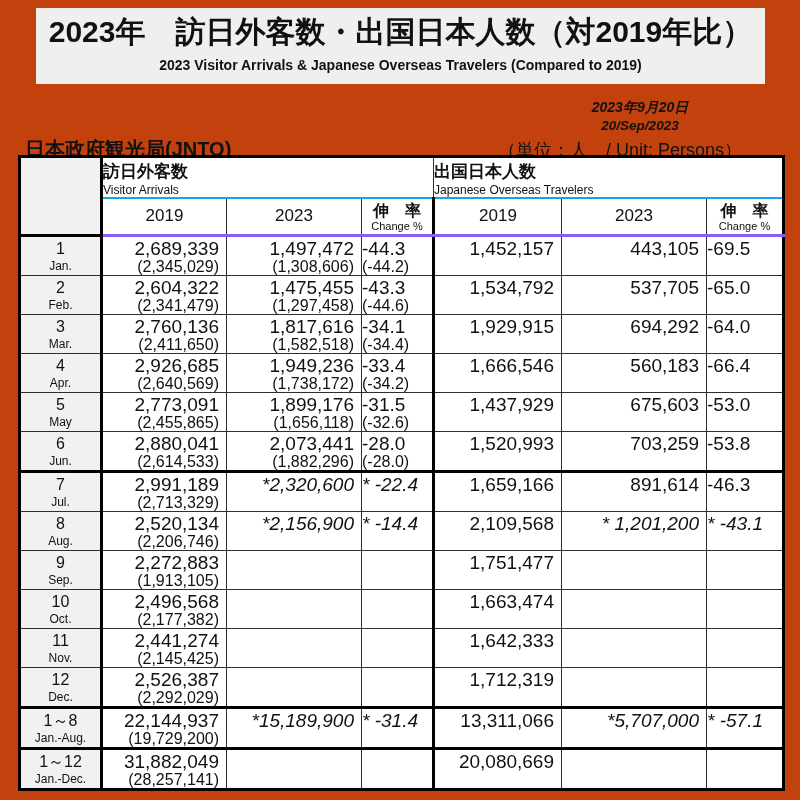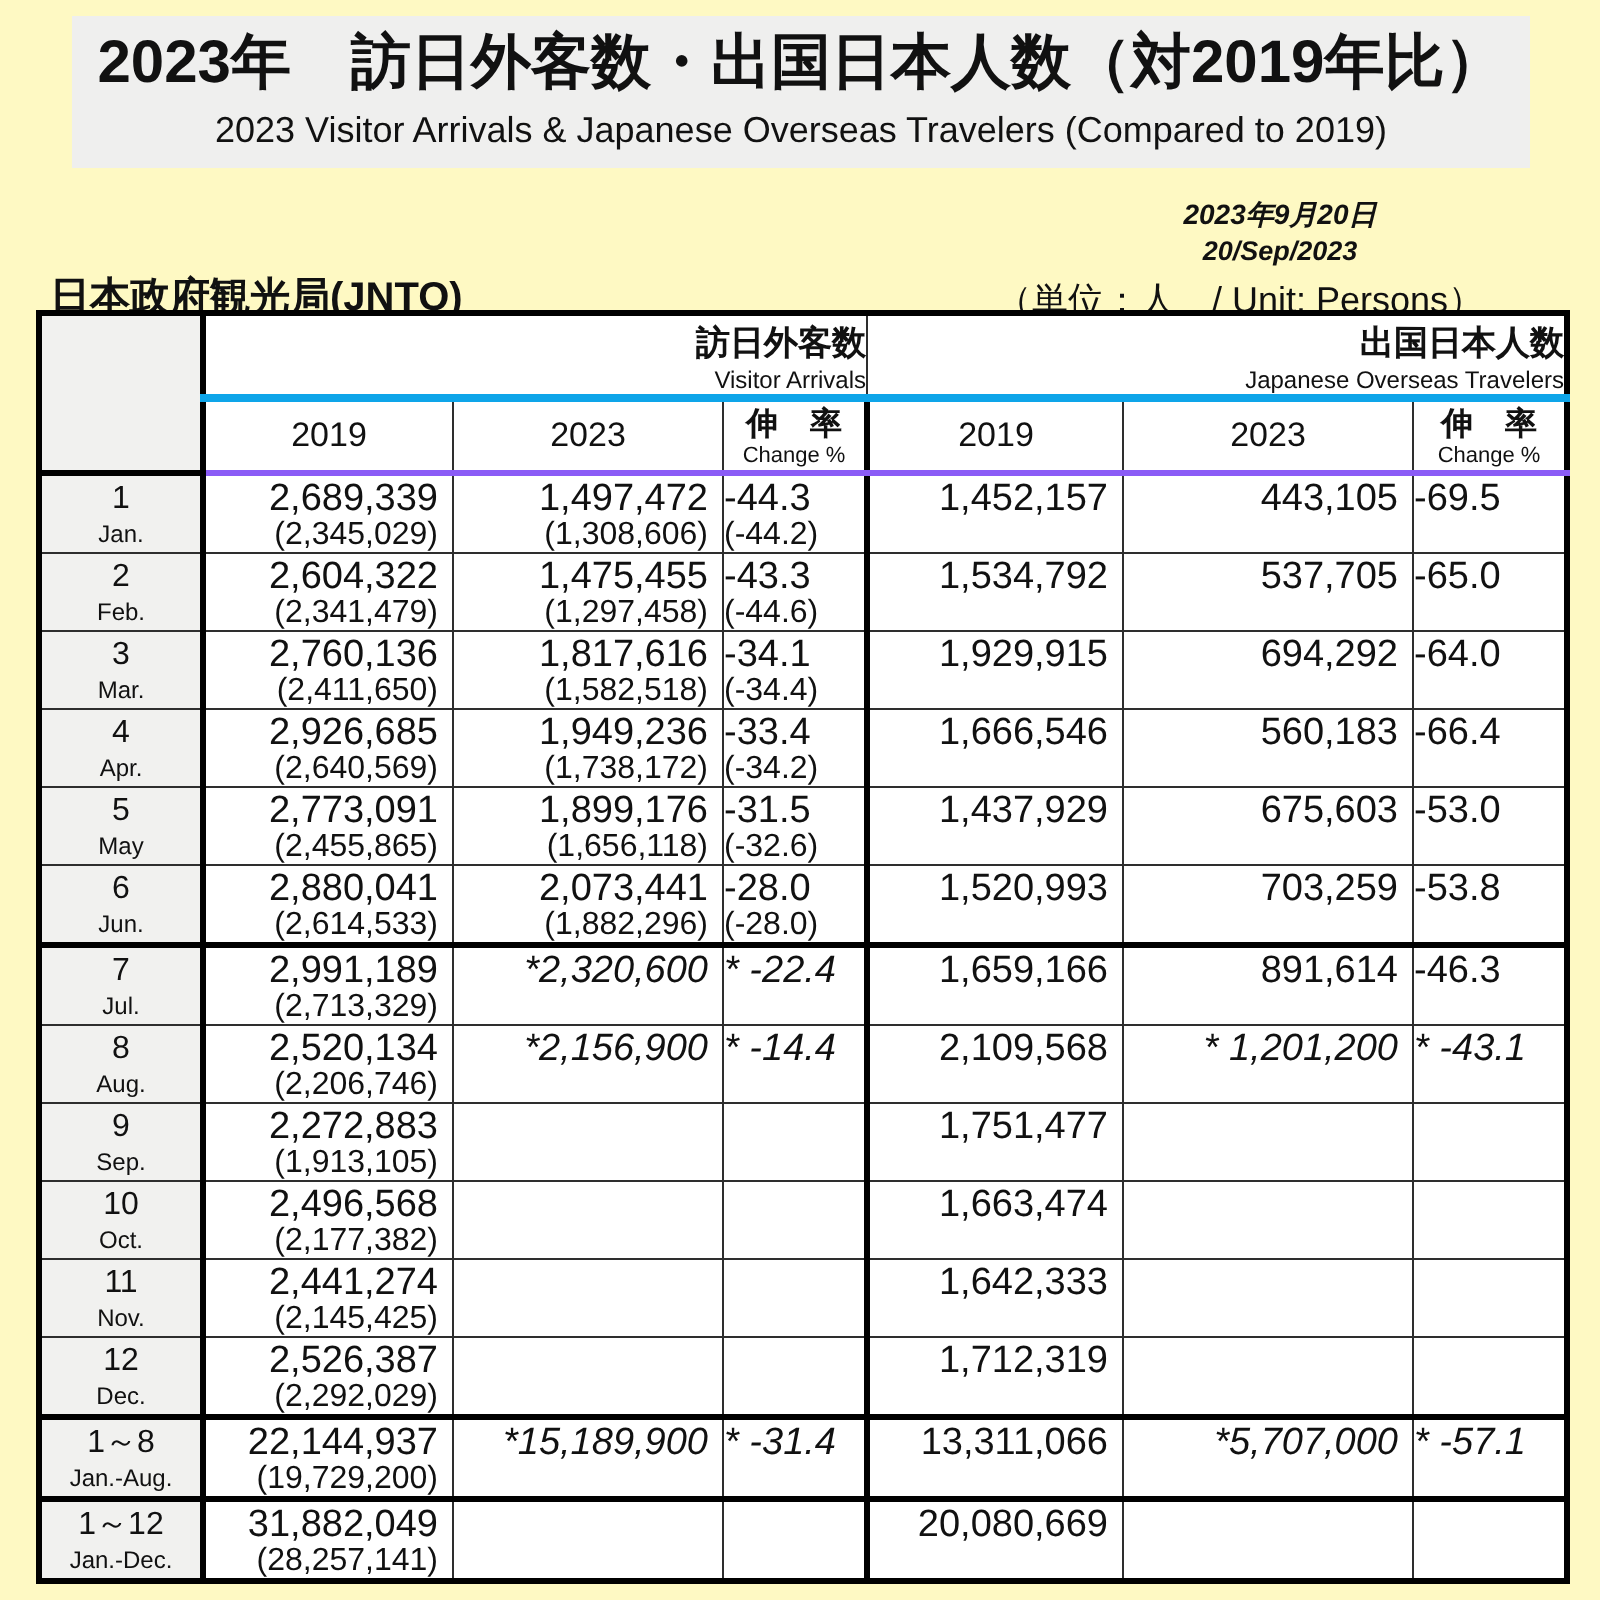--- a/index.html
+++ b/index.html
@@ -1,40 +1,40 @@
 <!DOCTYPE html>
 <html><head>
 <meta charset="utf-8">
 <style>
   * { margin:0; padding:0; box-sizing:border-box; }
   html,body { width:800px; height:800px; background:#fdfdfd; font-family:"Liberation Sans", sans-serif; color:#111; }
-  #page { position:relative; width:800px; height:800px; background:#fef9c3; overflow:hidden; }
+  #page { position:relative; width:800px; height:800px; background:#c2410c; overflow:hidden; }
 
   
   .title-block { position:absolute; left:36px; top:8px; width:729px; height:76px;
                  background:#efefee; text-align:center; padding-top:4px; }
   .title-ja { font-size:30px; font-weight:bold; letter-spacing:0px; line-height:40px; white-space:nowrap; }
-  .title-en { font-size:18px; font-weight:normal; line-height:26px; white-space:nowrap; }
+  .title-en { font-size:14px; font-weight:bold; line-height:26px; white-space:nowrap; }
 
   
   .org-block { position:absolute; left:25px; top:94px; }
   .org-ja { font-size:20px; font-weight:bold; line-height:26px;margin-top:42px; }
   .org-en { font-size:12.5px; line-height:18px; }
   .date-block { position:absolute; left:540px; top:98px; width:200px; text-align:center;font-style:italic; }
   .date-ja { font-size:14px; font-weight:bold; line-height:19px; }
   .date-en { font-size:13.5px; font-weight:bold; line-height:18px; }
   .unit-note { position:absolute; right:58px; top:138px; font-size:18px; font-weight:normal; }
 
   
   table { position:absolute; left:18px; top:155px; border-collapse:collapse; table-layout:fixed;
           border:3px solid #000; background:#fff; }
   th, td { border:1px solid #2e2e2e; vertical-align:top; overflow:hidden; }
 
   thead th { font-weight:normal; }
-  .group-head { height:40px; text-align:right; border-bottom:4px solid #0ea5e9; }
+  .group-head { height:40px; text-align:left; border-bottom:2px solid #0ea5e9; }
   .group-ja { font-size:17px; font-weight:bold; line-height:24px; padding-top:2px; }
   .group-en { font-size:12px; line-height:13px; }
   .sub-head th { height:37px; border-bottom:3px solid #8b5cf6; text-align:center; }
   .year-label { font-size:17px; line-height:34px; }
   .chg-ja { font-size:16px; font-weight:bold; line-height:20px; padding-top:2px; }
   .chg-en { font-size:11px; line-height:11px; }
 
   .month-corner { background:#f1f1ef; border-right:3px solid #000; border-bottom:3px solid #000; }
   .col-month { background:#f1f1ef; border-right:3px solid #000; text-align:center; }
   .m-num { font-size:16px; line-height:21px; padding-top:1px; }

